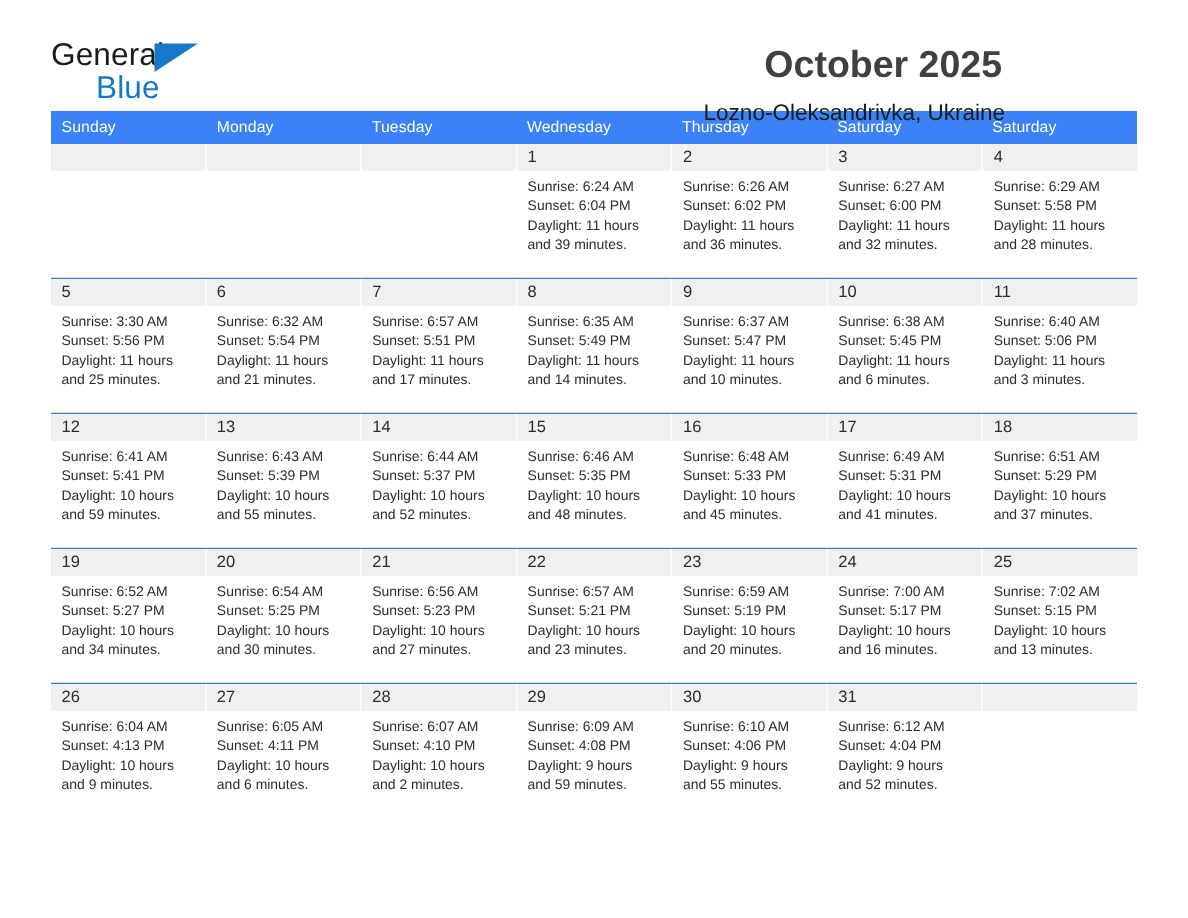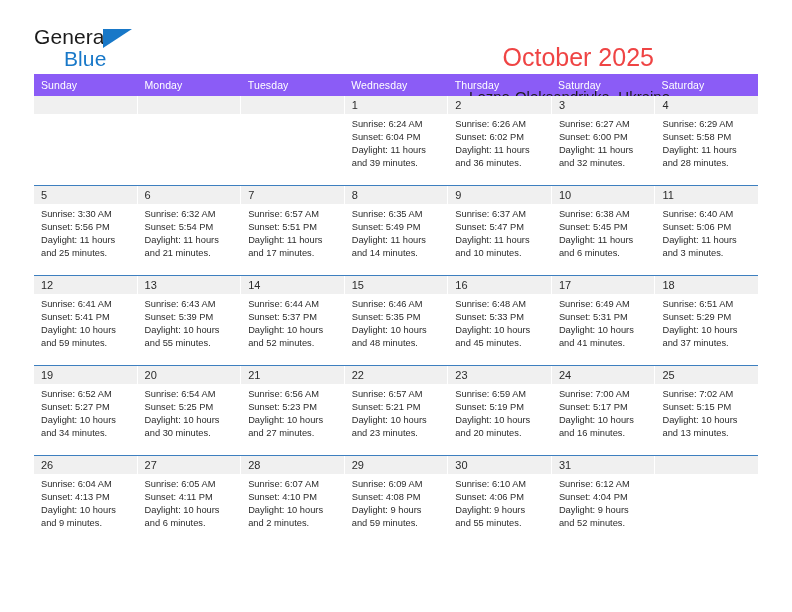--- a/index.html
+++ b/index.html
@@ -62,41 +62,41 @@
     border-left: 29px solid #1878c8;
     border-bottom: 19px solid transparent;
   }
 
   .title-block {
     text-align: right;
     padding-top: 1px;
   }
   .cal-title {
     font-size: 25px;
-    color: #ef4444;
+    color: #404040;
     line-height: 1.15;
-    font-weight: normal;
-    margin: 16px;
+    font-weight: bold;
+    margin: 2px;
   }
   .cal-subtitle {
     font-size: 15px;
     color: #1b1b1b;
     margin: 9px 0 0 0;
     font-weight: normal;
   }
 
   
   .calendar {
     width: 724px;
     margin-top: 4px;
   }
 
   .dow-row {
     display: flex;
-    background: #8b5cf6;
+    background: #3b82f6;
   }
   .dow-cell {
     flex: 1 1 0;
     box-sizing: border-box;
     color: #ffffff;
     font-size: 10.5px;
     padding: 5px 0 5px 7px;
     letter-spacing: 0.1px;
   }
 

